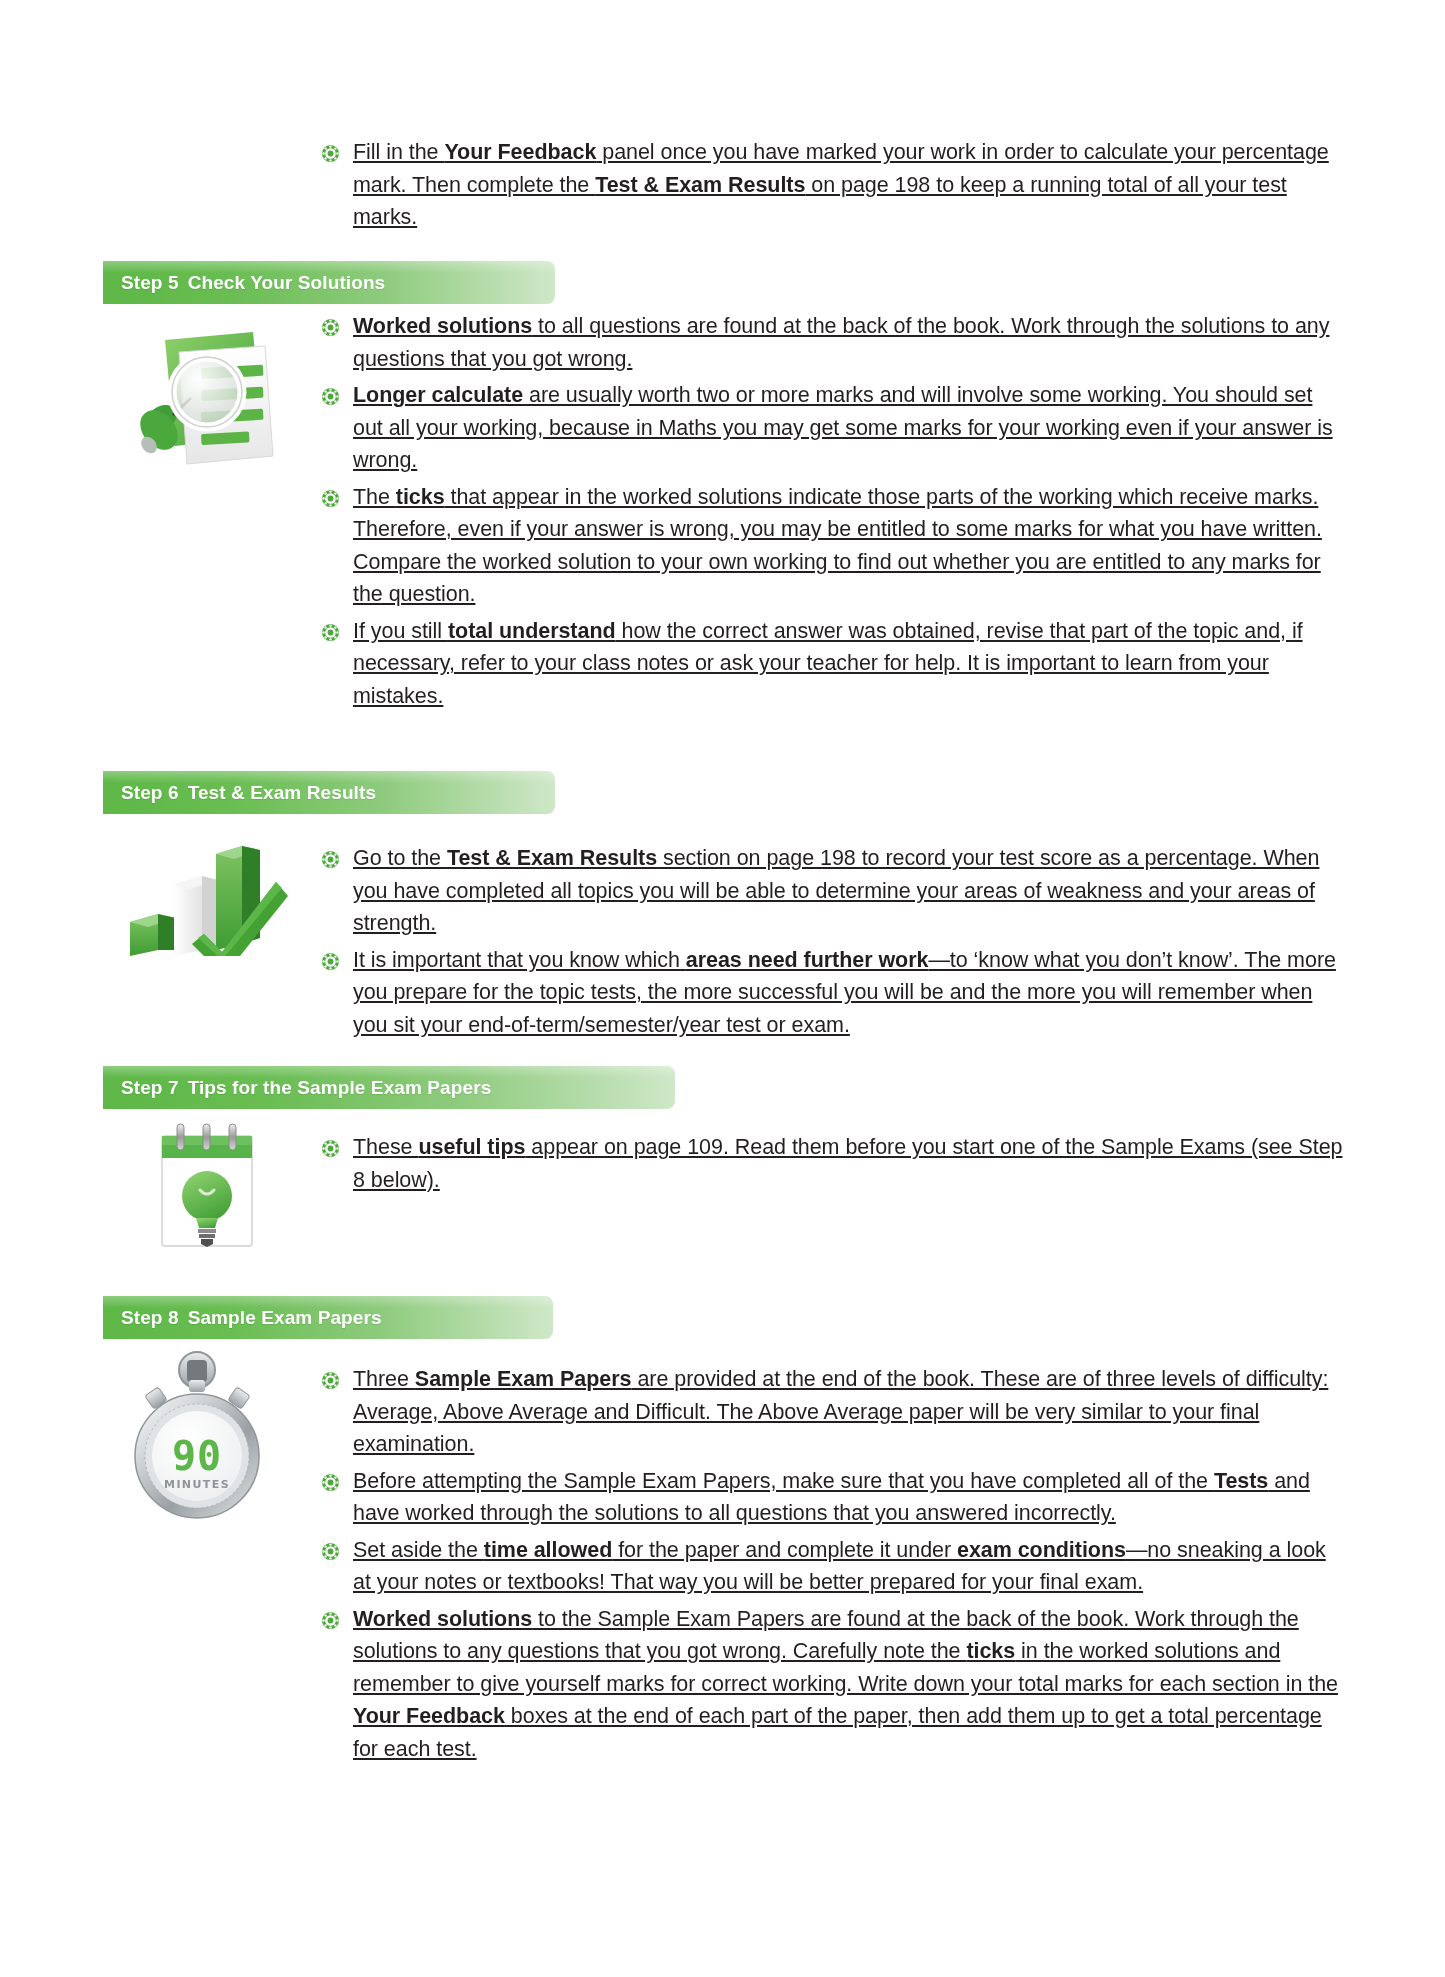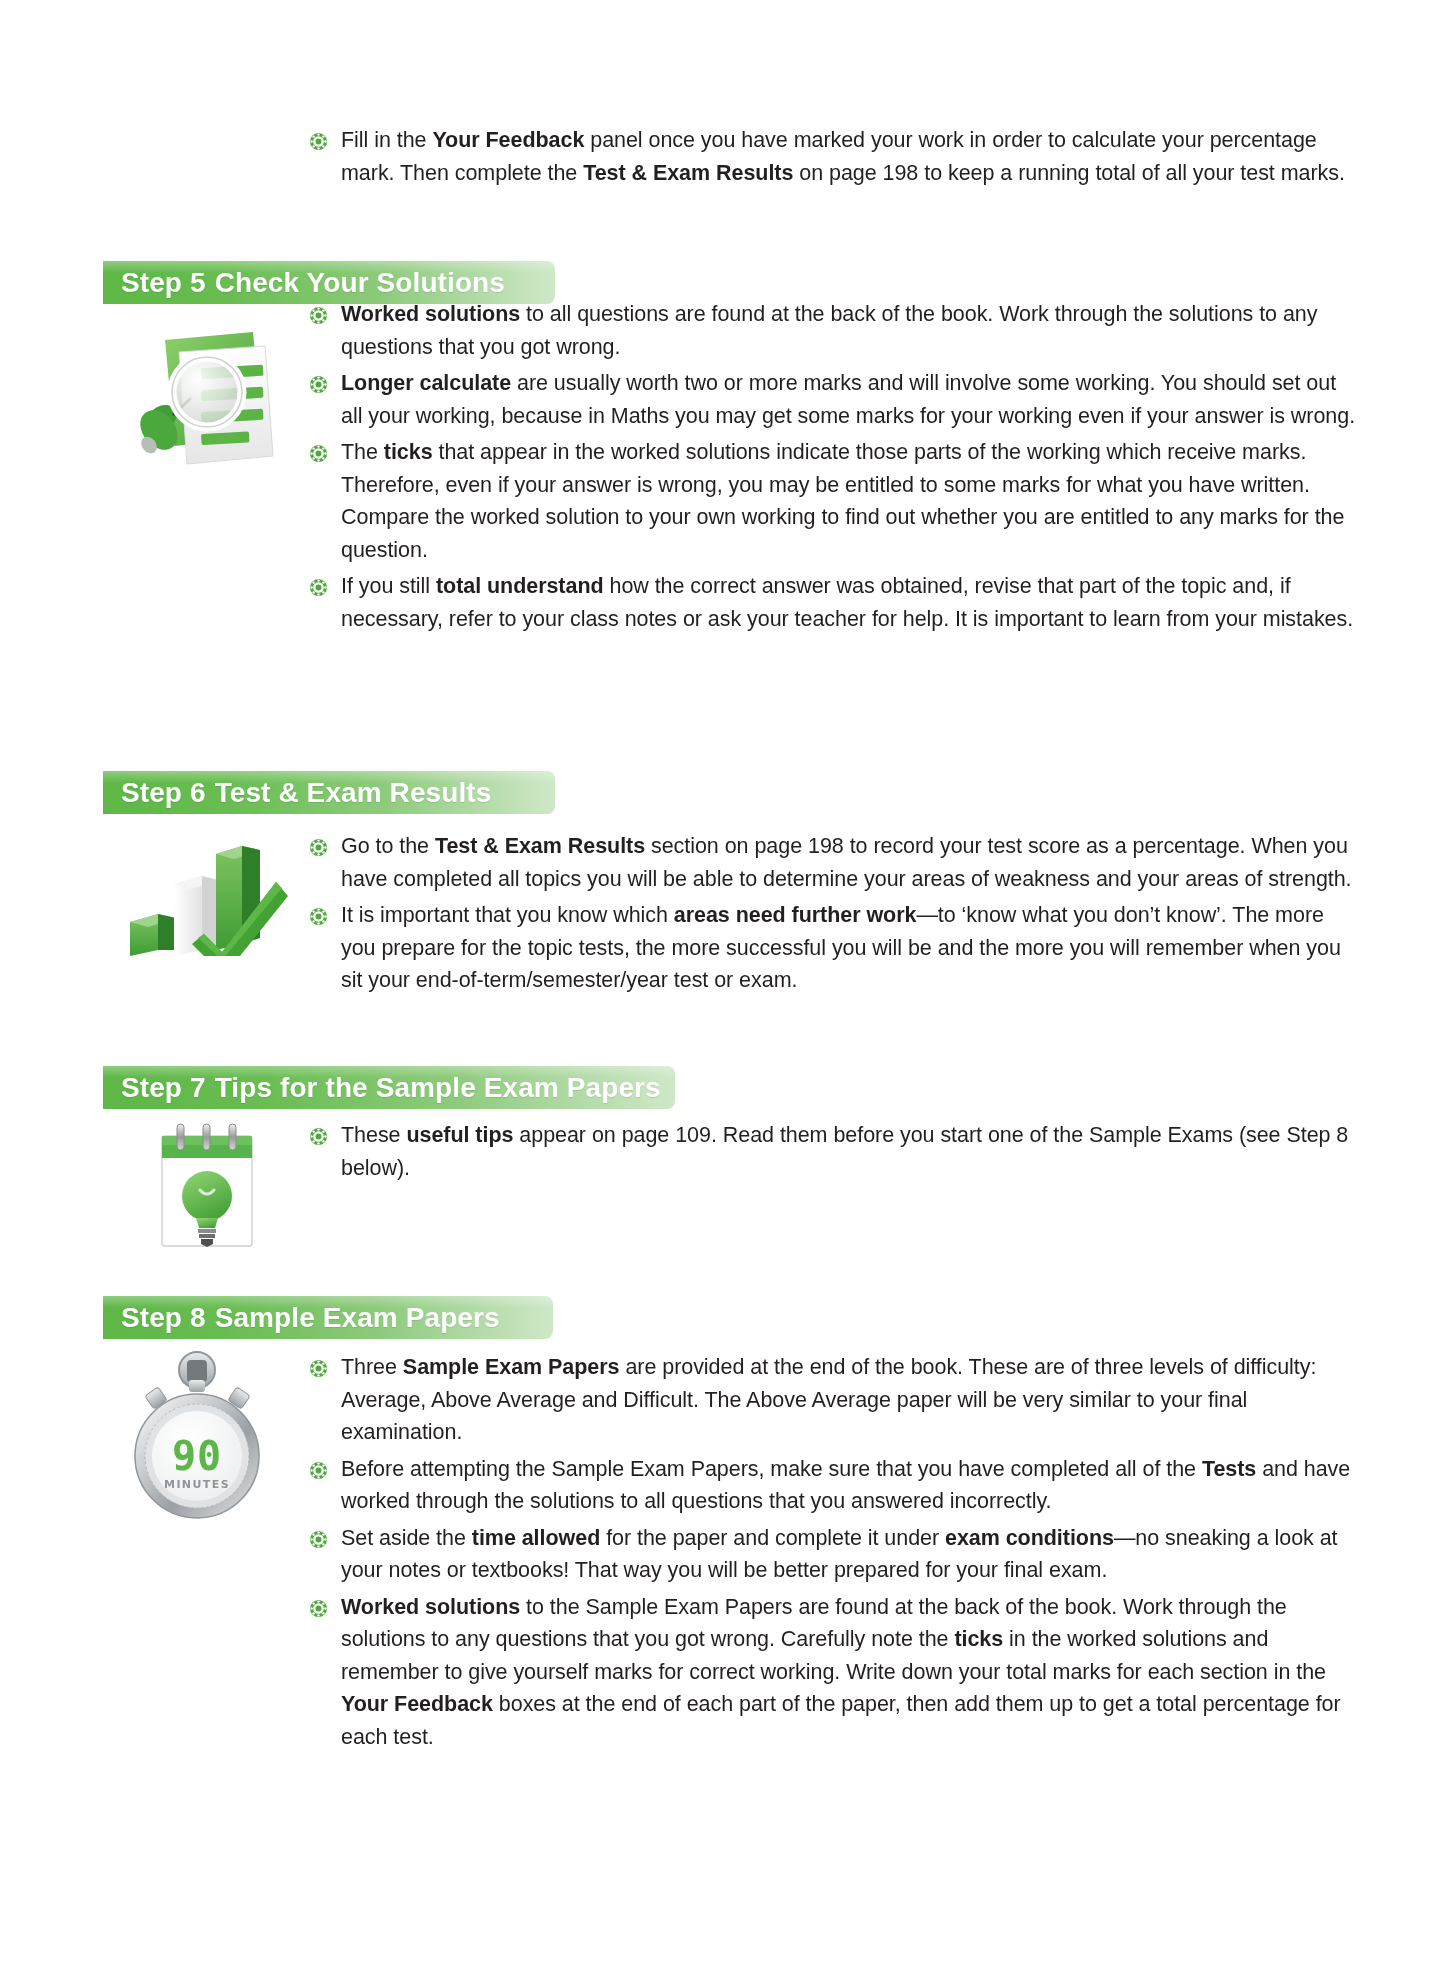--- a/index.html
+++ b/index.html
@@ -10,21 +10,21 @@
     background: #ffffff;
     font-family: "Liberation Sans", sans-serif;
     color: #231f20;
     position: relative;
     overflow: hidden;
   }
 
   .page { position:absolute; inset:0; padding: 0; }
 
   
-  .blist { list-style:none; margin:4px; padding:0; }
+  .blist { list-style:none; margin:16px; padding:0;text-decoration:underline; }
   .bitem {
     display:flex;
     align-items:flex-start;
     margin-bottom: 4px;
   }
   .bullet-icon {
     flex: 0 0 auto;
     width: 19px; height: 19px;
     margin-top: 8px;
     margin-right: 13px;
@@ -51,21 +51,21 @@
     content:"";
     position:absolute; left:0; top:0; right:0; height:12px;
     background: linear-gradient(to bottom, rgba(255,255,255,0.30), rgba(255,255,255,0));
     pointer-events:none;
   }
   .step-banner .label {
     position: relative;
     z-index: 2;
     padding-left: 18px;
     color: #ffffff;
-    font-size: 28px;
+    font-size: 19px;
     font-weight: 700;
     letter-spacing: 0.1px;
     white-space: nowrap;
     text-shadow: 0 1px 1px rgba(0,0,0,0.10);
   }
   .step-banner .label .num { margin-right: 9px; }
 
   
   .section { position:absolute; }
   .sec-body { position:absolute; }

